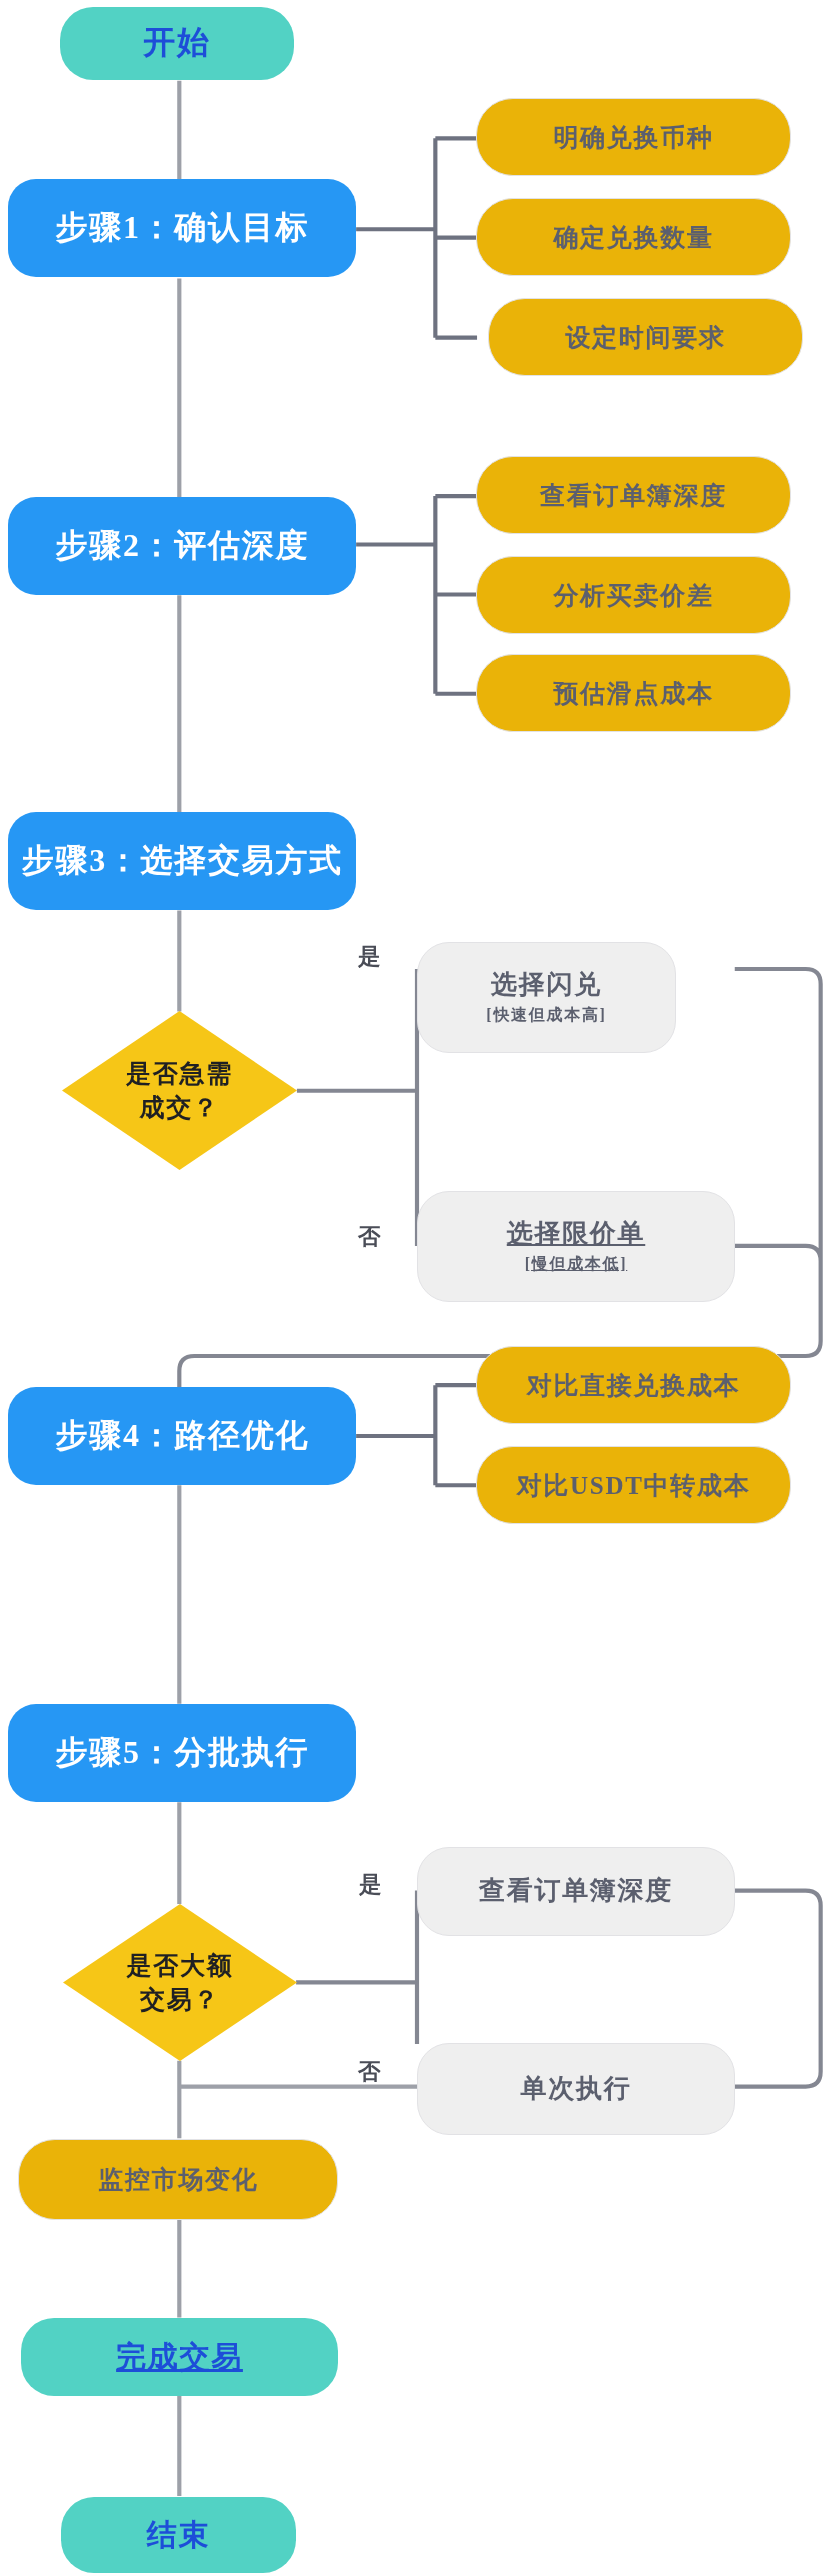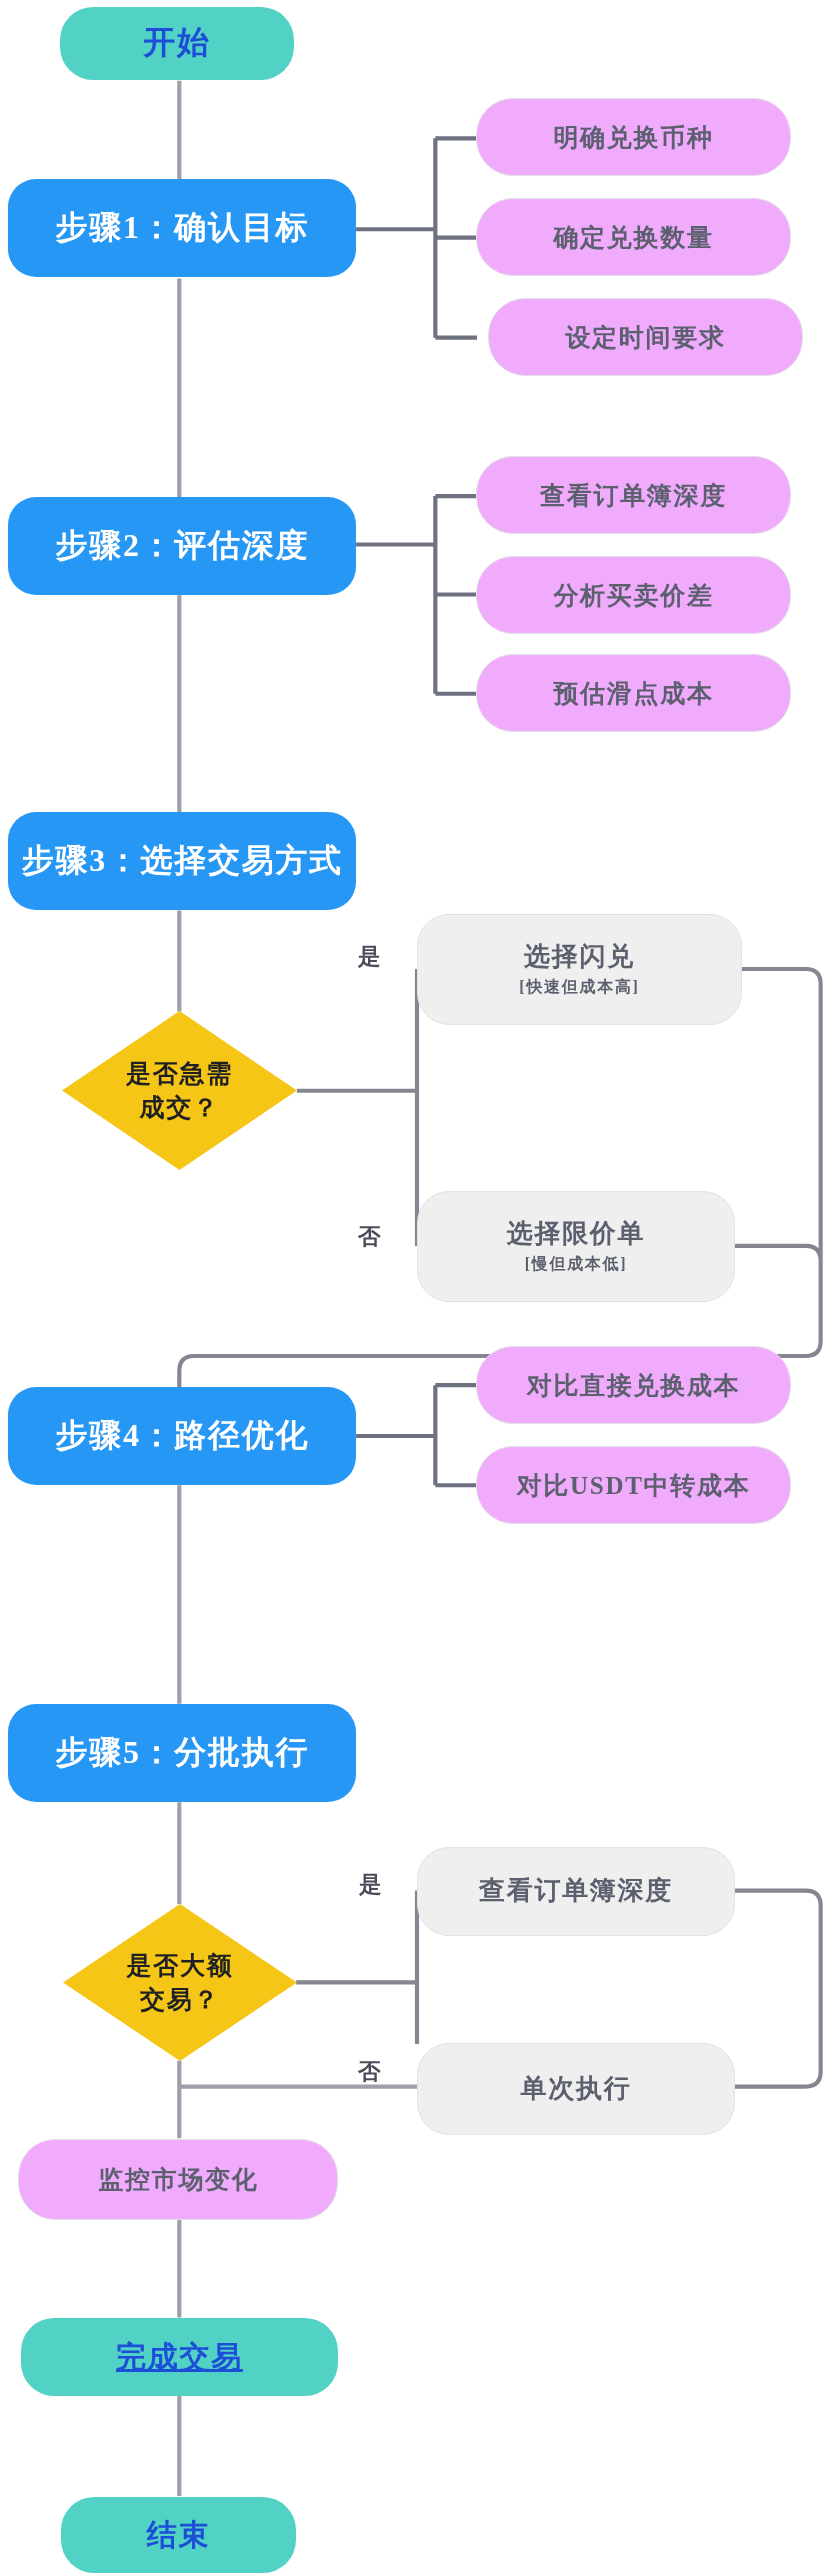--- a/index.html
+++ b/index.html
@@ -20,21 +20,21 @@
   .process{
     background:#2697F4;color:#ffffff;
     border-radius:28px;font-size:32px;
   }
   .terminal{
     background:#52D2C4;color:#1d4ed8;
     border-radius:33px;font-size:32px;
   }
   .terminal.small{font-size:30px;}
   .subnode{
-    background:#f0abfc;color:#5B5F6E;
+    background:#eab308;color:#5B5F6E;
     border:0.8px solid #E2E2E5;
     border-radius:37px;font-size:25px;font-weight:600;
   }
   .choice{
     background:#EFEFEF;color:#5B5F6E;
     border:0.8px solid #E2E2E5;
     border-radius:32px;
     flex-direction:column;gap:6.7px;font-weight:600;
   }
   .choice .choice-title{font-size:26px;line-height:1.1;}
@@ -88,25 +88,25 @@
 
   <div class="node process" style="left:8.3px;top:812px;width:348px;height:98px;">步骤3：选择交易方式</div>
 
   <div class="diamond" style="left:62px;top:1011px;width:235px;height:159px;">
     <span>是否急需</span>
     <span>成交？</span>
   </div>
   <span class="branch-label" style="left:358px;top:941px;">是</span>
   <span class="branch-label" style="left:358px;top:1221px;">否</span>
 
-  <div class="node choice" style="left:417px;top:914px;width:325px;height:111px;">
+  <div class="node choice" style="left:417px;top:942px;width:259px;height:111px;">
     <div class="choice-title">选择闪兑</div>
     <div class="choice-note">[快速但成本高]</div>
   </div>
-  <div class="node choice" style="left:417px;top:1191px;width:318px;height:111px;">
+  <div class="node choice" style="left:417px;top:1191px;width:318px;height:111px;text-decoration:underline;">
     <div class="choice-title">选择限价单</div>
     <div class="choice-note">[慢但成本低]</div>
   </div>
 
   <div class="node process" style="left:8.3px;top:1387px;width:348px;height:98px;">步骤4：路径优化</div>
   <div class="node subnode" style="left:476px;top:1346px;width:315px;height:78px;">对比直接兑换成本</div>
   <div class="node subnode" style="left:476px;top:1446px;width:315px;height:78px;">对比USDT中转成本</div>
 
   <div class="node process" style="left:8.3px;top:1704px;width:348px;height:98px;">步骤5：分批执行</div>
 

